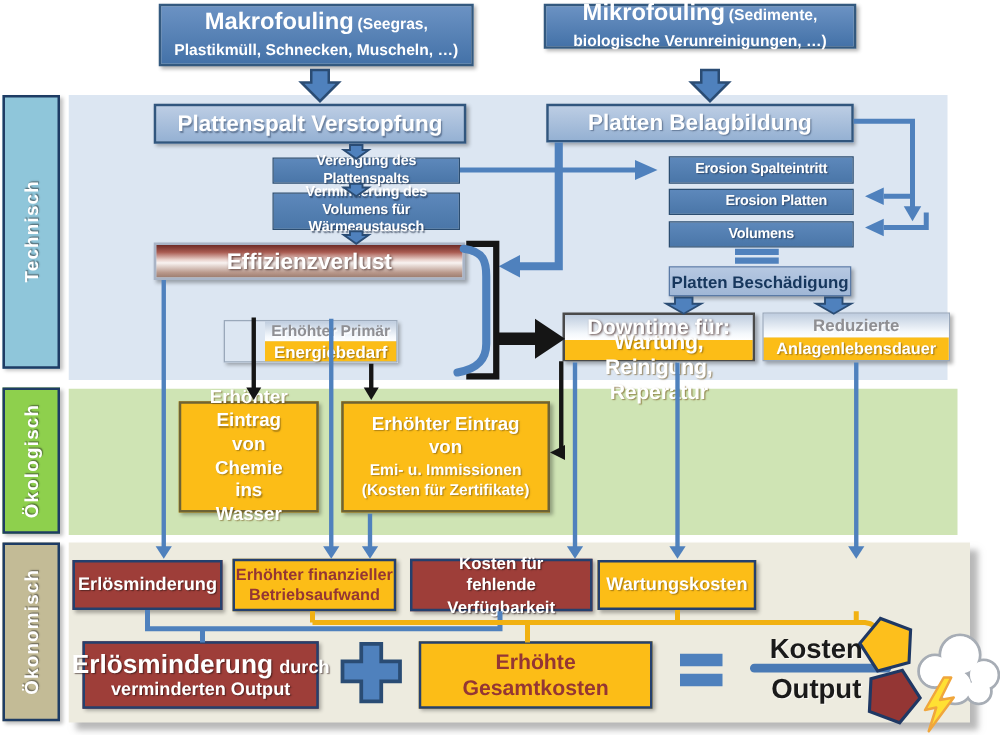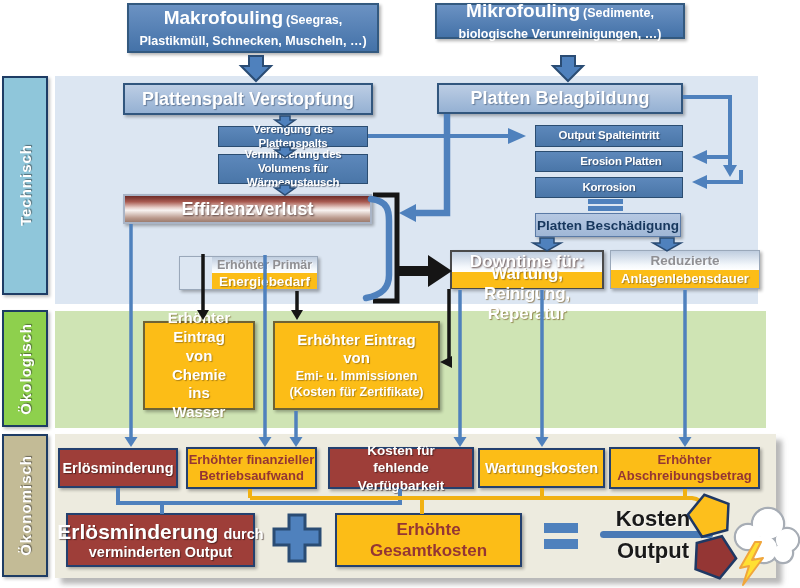--- a/index.html
+++ b/index.html
@@ -77,23 +77,23 @@
   <div class="box src shadow z2" style="left:435px;top:3px;width:250px;height:36px;">
     <div class="src-line"><span class="src-title">Mikrofouling</span><span class="src-sub">(Sedimente, biologische Verunreinigungen, …)</span></div>
   </div>
 
   <div class="box hdr shadow z2" style="left:123px;top:83px;width:250px;height:32px;">Plattenspalt Verstopfung</div>
   <div class="box hdr shadow z2" style="left:437px;top:83px;width:246px;height:31px;">Platten Belagbildung</div>
 
   <div class="box sb z2" style="left:218px;top:126px;width:150px;height:21px;">Verengung des Plattenspalts</div>
   <div class="box sb z2" style="left:218px;top:154px;width:150px;height:30px;padding:0 3px;">Verminderung des Volumens für Wärmeaustausch</div>
 
-  <div class="box sb z2" style="left:535px;top:125px;width:148px;height:22px;">Output Spalteintritt</div>
+  <div class="box sb z2" style="left:535px;top:125px;width:148px;height:22px;">Erosion Spalteintritt</div>
   <div class="box sb z2" style="left:535px;top:151px;width:148px;height:21px;padding-left:24px;">Erosion Platten</div>
-  <div class="box sb z2" style="left:535px;top:177px;width:148px;height:21px;">Korrosion</div>
+  <div class="box sb z2" style="left:535px;top:177px;width:148px;height:21px;">Volumens</div>
   <div class="box pb shadow z2" style="left:535px;top:213px;width:146px;height:24px;">Platten Beschädigung</div>
 
   <div class="box maroon effz shadow z2" style="left:123px;top:194px;width:249px;height:30px;">Effizienzverlust</div>
 
 
   <div class="box duo shadow z2" style="left:179px;top:256px;width:139px;height:34px;padding-left:32px;">
     <div class="duo-top" style="height:17px;">
       <span class="gray-t" style="font-size:12.5px;">Erhöhter Primär</span>
       </div>
     <div class="duo-bot" style="height:17px;">
@@ -124,21 +124,20 @@
   </div>
   <div class="box eco shadow z2" style="left:273px;top:321px;width:167px;height:89px;">
     <div class="eco-t1" style="max-width:125px;">Erhöhter Eintrag von</div>
     <div class="eco-t2">Emi- u. Immissionen (Kosten für Zertifikate)</div>
   </div>
 
   <div class="box dred shadow z2" style="left:58px;top:448px;width:120px;height:40px;font-size:14.5px;">Erlösminderung</div>
   <div class="box yell red-text shadow z2" style="left:186px;top:447px;width:131px;height:42px;font-size:13px;">Erhöhter finanzieller Betriebsaufwand</div>
   <div class="box dred shadow z2" style="left:328px;top:447px;width:146px;height:42px;font-size:13.5px;line-height:1.3;padding:0 8px;">Kosten für fehlende Verfügbarkeit</div>
   <div class="box yell wt shadow z2" style="left:478px;top:448px;width:127px;height:40px;font-size:14.5px;">Wartungskosten</div>
-  <div class="box yell red-text shadow z2" style="left:609px;top:447px;width:151px;height:42px;font-size:13px;padding:0 10px;">Erhöhter Abschreibungsbetrag</div>
 
   <div class="box dred big-out shadow z2" style="left:66px;top:513px;width:189px;height:54px;line-height:1.15;">
     <div class="l1"><span class="big">Erlösminderung</span><span class="smx">durch</span></div>
     <div class="l2">verminderten Output</div>
   </div>
   <div class="box yell red-text shadow z2" style="left:335px;top:513px;width:187px;height:54px;font-size:17px;">
     <div style="max-width:120px;">Erhöhte Gesamtkosten</div>
   </div>
 
   <div class="frac" style="left:598px;top:506px;width:110px;">Kosten</div>

